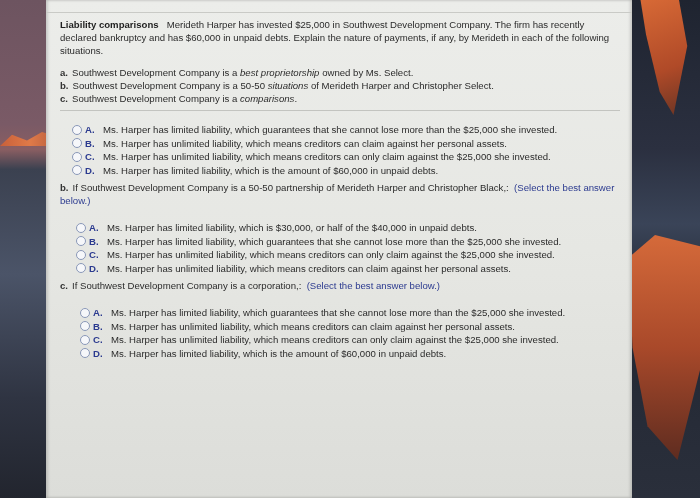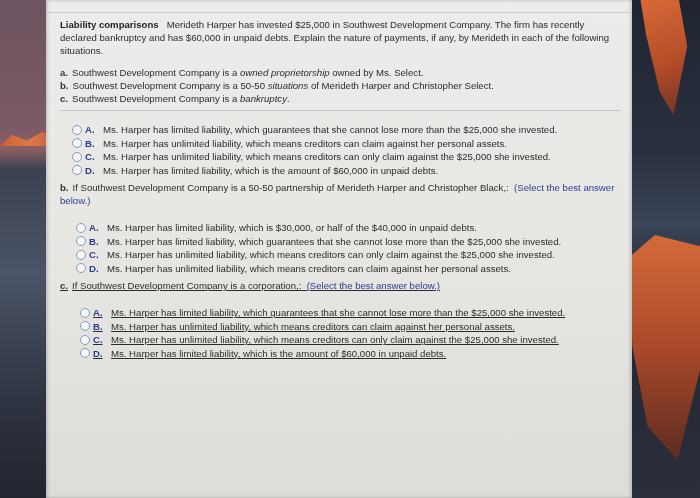--- a/index.html
+++ b/index.html
@@ -55,21 +55,21 @@
     .options { list-style: none; margin: 0; padding: 0; }
     .option { display: flex; align-items: center; height: 13.5px; }
     .radio {
       width: 8px; height: 8px; border-radius: 50%;
       border: 1.3px solid #8a98b8; background: #f6f7fa; margin-right: 3px; flex: none;
     }
     .optletter { color: #2b3a8f; font-weight: bold; width: 18px; flex: none; }
     .section-a .options { margin-top: 12px; margin-left: 12px; }
     .section-b { margin-top: 4px; }
     .section-b .options { margin-top: 14px; margin-left: 16px; }
-    .section-c { margin-top: 4px; text-decoration: underline; }
+    .section-c { margin-top: 4px; }
     .section-c .options { margin-top: 14px; margin-left: 20px; }
   </style>
 </head>
 <body>
 
 <div class="bg-left">
     <div class="peak"></div>
   </div>
 <div class="bg-right">
   <div class="rock1"></div>
@@ -79,23 +79,23 @@
 <div class="screen">
   <div class="topbar"></div>
   <div class="content">
 
     <p class="intro">
       <b>Liability comparisons</b>&nbsp;&nbsp;
       <span>Merideth Harper has invested $25,000 in Southwest Development Company.  The firm has recently declared bankruptcy and has $60,000 in unpaid debts.  Explain the nature of payments, if any, by Merideth in each of the following situations.</span>
     </p>
 
     <ul class="scenarios">
-      <li><span class="lbl">a.</span><span>Southwest Development Company is a </span><i>owned proprietorship</i><span> owned by Ms. Select.</span></li>
+      <li><span class="lbl">a.</span><span>Southwest Development Company is a </span><i>best proprietorship</i><span> owned by Ms. Select.</span></li>
       <li><span class="lbl">b.</span><span>Southwest Development Company is a 50-50 </span><i>situations</i><span> of Merideth Harper and Christopher Select.</span></li>
-      <li><span class="lbl">c.</span><span>Southwest Development Company is a </span><i>bankruptcy</i><span>.</span></li>
+      <li><span class="lbl">c.</span><span>Southwest Development Company is a </span><i>comparisons</i><span>.</span></li>
     </ul>
 
     <hr class="divider">
 
     <div class="section-a">
       <ul class="options">
         <li class="option">
             <span class="radio"></span>
             <span class="optletter">A.</span>
             <span>Ms. Harper has limited liability, which guarantees that she cannot lose more than the $25,000 she invested.</span>

